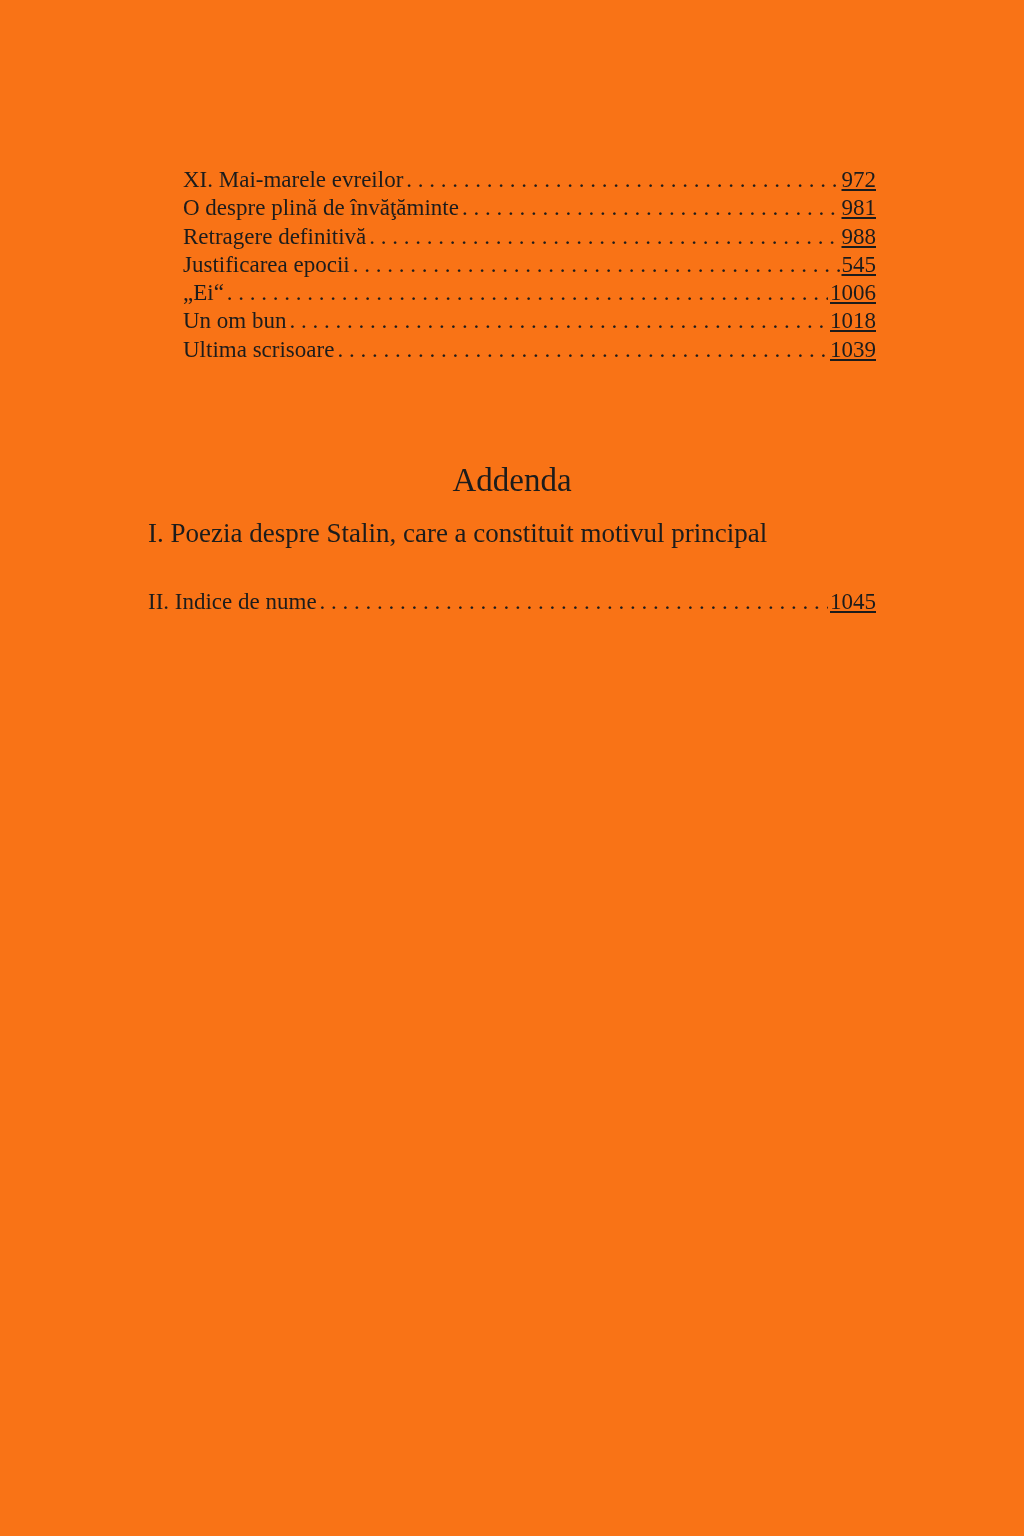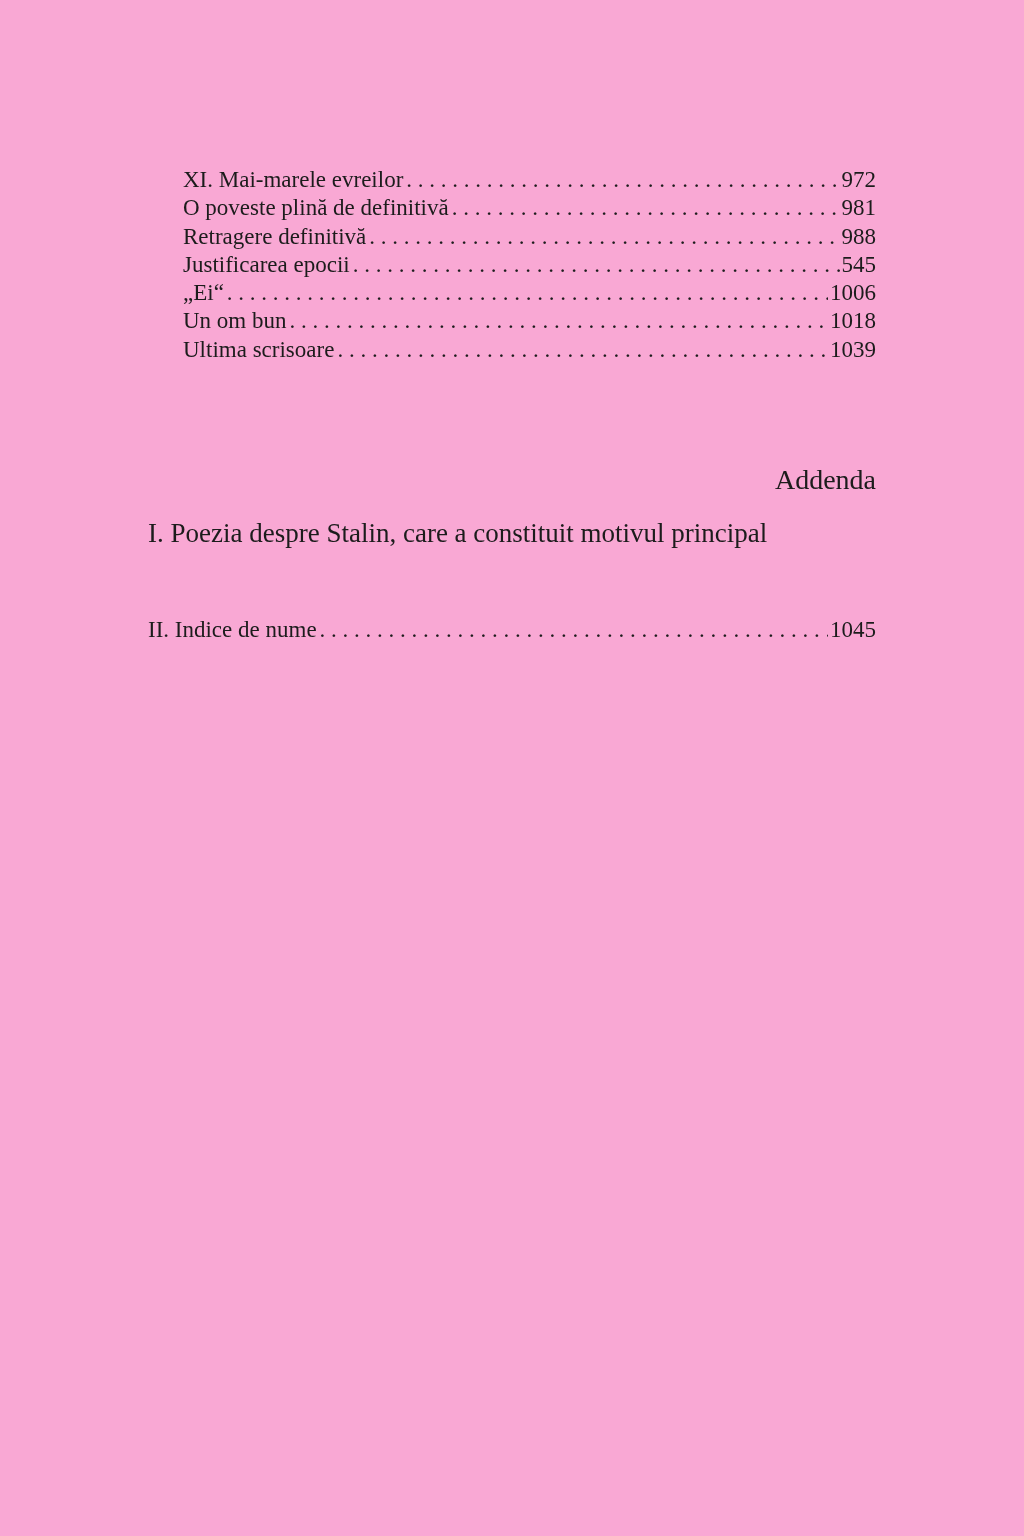--- a/index.html
+++ b/index.html
@@ -4,21 +4,21 @@
 <style>
   html, body {
     margin: 0;
     padding: 0;
     background: #ffffff;
   }
   .page {
     position: relative;
     width: 1024px;
     height: 1536px;
-    background: #f9a8d4;
+    background: #f97316;
     font-family: "Liberation Serif", "DejaVu Serif", serif;
     color: #1c1c1c;
     overflow: hidden;
   }
   
   .toc-list {
     position: absolute;
     left: 183px;
     top: 166px;
     width: 693px;
@@ -38,28 +38,29 @@
     margin: 0 2px 0 3px;
     min-width: 0;
   }
   
   .dots::after {
     content: ". . . . . . . . . . . . . . . . . . . . . . . . . . . . . . . . . . . . . . . . . . . . . . . . . . . . . . . . . . . . . . . . . . . . . . . .";
   }
   .toc-page {
     flex: 0 0 auto;
     text-align: right;
+    text-decoration: underline;
   }
   .addenda-heading {
     position: absolute;
     left: 148px;
     top: 463px;
     width: 728px;
-    text-align: right;
-    font-size: 28px;
+    text-align: center;
+    font-size: 33px;
     line-height: 34px;
     font-weight: normal;
     margin: 0;
   }
   .addenda-item-1 {
     position: absolute;
     left: 148px;
     top: 519px;
     width: 728px;
     font-size: 27px;
@@ -69,36 +70,35 @@
     display: flex;
     align-items: baseline;
     padding-left: 24px;
     white-space: nowrap;
   }
   .addenda-item-2 {
     position: absolute;
     left: 148px;
     top: 588px;
     width: 728px;
-    margin-top: 28px;
   }
 </style>
 </head>
 <body>
 
 <div class="page">
 
   <div class="toc-list">
     <div class="toc-line">
       <span class="toc-title">XI. Mai-marele evreilor</span>
       <span class="dots"></span>
       <span class="toc-page">972</span>
     </div>
     <div class="toc-line">
-      <span class="toc-title">O poveste plină de definitivă</span>
+      <span class="toc-title">O despre plină de învăţăminte</span>
       <span class="dots"></span>
       <span class="toc-page">981</span>
     </div>
     <div class="toc-line">
       <span class="toc-title">Retragere definitivă</span>
       <span class="dots"></span>
       <span class="toc-page">988</span>
     </div>
     <div class="toc-line">
       <span class="toc-title">Justificarea epocii</span>

